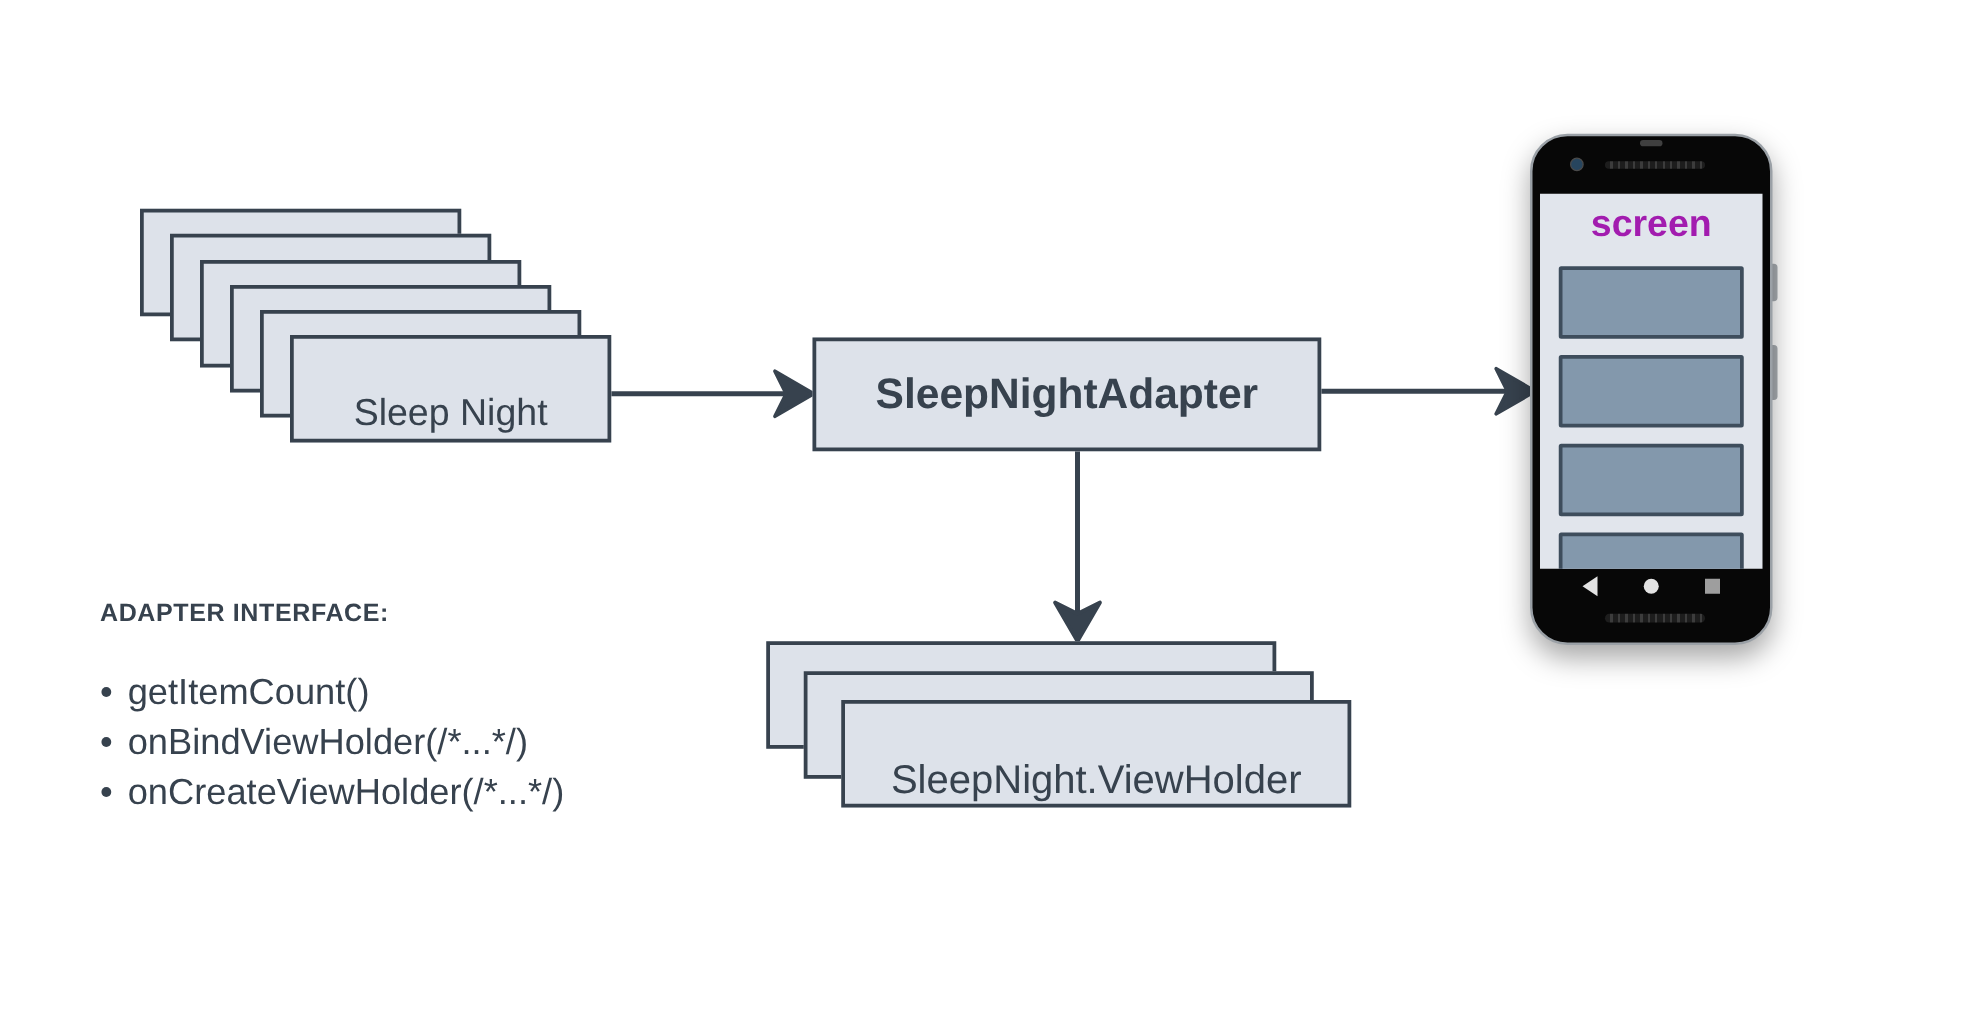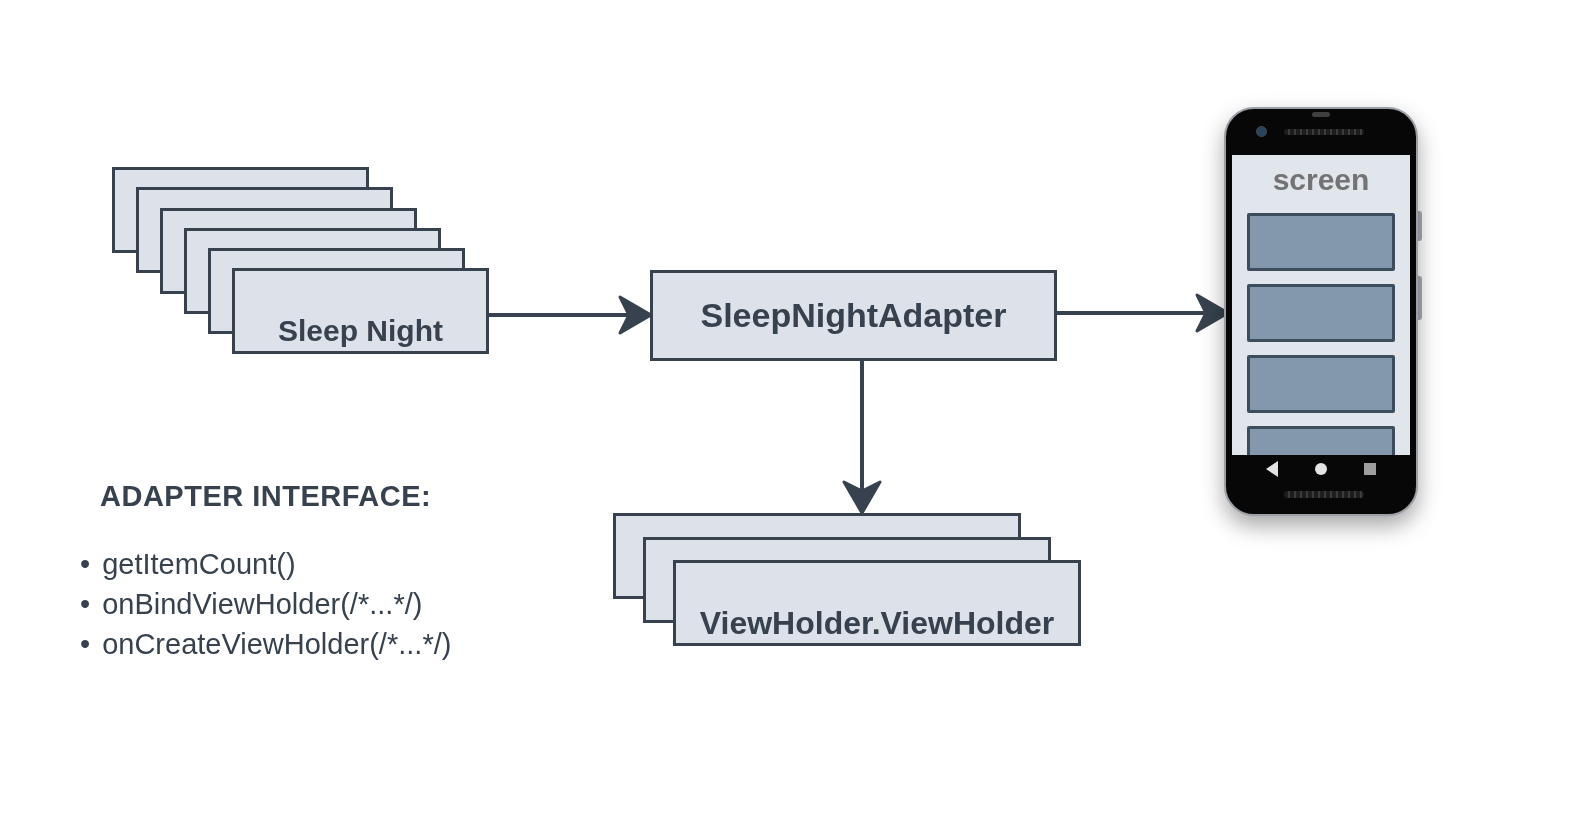--- a/index.html
+++ b/index.html
@@ -5,53 +5,53 @@
   html,body{margin:0;padding:0;background:#ffffff;}
   .canvas{position:relative;width:1576px;height:816px;background:#ffffff;overflow:hidden;
           font-family:"Liberation Sans",sans-serif;color:#37424e;}
   .arrows{position:absolute;left:0;top:0;width:1576px;height:816px;z-index:1;}
 
   
   .card{position:absolute;width:257px;height:86px;background:#dde2ea;border:3px solid #37424e;
         box-sizing:border-box;z-index:2;}
   .vh-card{width:408px;}
   .card-label{position:absolute;inset:0;display:flex;align-items:center;justify-content:center;
-        font-weight:700;margin-top:40px;}
+        font-weight:400;margin-top:40px;}
   .sn-label{font-size:30px;}
   .vh-label{font-size:32px;}
 
   
   .box{position:absolute;left:650px;top:270px;width:407px;height:91px;background:#dde2ea;
        border:3px solid #37424e;box-sizing:border-box;z-index:2;
        display:flex;align-items:center;justify-content:center;text-align:center;}
   .box span{font-size:34px;font-weight:600;}
 
   
   .iface{position:absolute;left:80px;top:480px;z-index:2;}
-  .iface-title{font-size:29px;font-weight:700;letter-spacing:.5px;margin-left:20px;}
+  .iface-title{font-size:20px;font-weight:700;letter-spacing:.5px;}
   .iface-list{margin-top:31px;}
   .iface-item{font-size:29px;line-height:40px;white-space:nowrap;}
   .iface-item .bullet{margin-right:12px;}
 
   
   .phone{position:absolute;left:1224px;top:107px;width:200px;height:409px;z-index:2;}
   .side-btn{position:absolute;background:#a8adb2;border-radius:3px;width:7px;}
   .side-btn.power{left:191px;top:104px;height:30px;}
   .side-btn.volume{left:191px;top:169px;height:44px;}
   .phone-body{position:absolute;left:0;top:0;width:194px;height:409px;background:#070707;
        border:2px solid #9aa0a6;border-radius:30px;box-sizing:border-box;
        box-shadow:0 10px 22px rgba(0,0,0,.35);}
   .top-slot{position:absolute;left:86px;top:3px;width:18px;height:5px;background:#3f3f3f;border-radius:3px;}
   .camera{position:absolute;left:30px;top:17px;width:9px;height:9px;border-radius:50%;
        background:#27455e;border:1px solid #4a4a4a;}
   .earpiece{position:absolute;left:58px;top:20px;width:80px;height:6px;border-radius:3px;
        background:repeating-linear-gradient(90deg,#1d1d1d 0 4px,#3c3c3c 4px 6px);}
   .screen{position:absolute;left:6px;top:46px;width:178px;height:300px;background:#e1e5ec;
        overflow:hidden;}
-  .screen-title{padding-top:8px;text-align:center;font-size:30px;font-weight:600;color:#737373;}
+  .screen-title{padding-top:8px;text-align:center;font-size:30px;font-weight:600;color:#a21caf;}
   .list-item{position:absolute;left:15px;width:148px;height:58px;background:#8398ac;
        border:3px solid #3e4d5c;box-sizing:border-box;border-radius:2px;}
   .navbar{position:absolute;left:6px;top:349px;width:178px;height:22px;display:flex;
        align-items:center;justify-content:space-between;padding:0 34px;box-sizing:border-box;}
   .nav-back{width:0;height:0;border-top:8px solid transparent;border-bottom:8px solid transparent;
        border-right:12px solid #e3e3e3;}
   .nav-home{width:12px;height:12px;border-radius:50%;background:#e3e3e3;}
   .nav-recents{width:12px;height:12px;background:#9e9e9e;}
   .bottom-speaker{position:absolute;left:58px;top:382px;width:80px;height:7px;border-radius:4px;
        background:repeating-linear-gradient(90deg,#1d1d1d 0 4px,#3c3c3c 4px 6px);}
@@ -88,21 +88,21 @@
   </div>
 
   <div class="box">
     <span>SleepNightAdapter</span>
   </div>
 
   <div>
     <div class="card vh-card" style="left:613px;top:513px;"></div>
     <div class="card vh-card" style="left:643px;top:537px;"></div>
     <div class="card vh-card" style="left:673px;top:560px;">
-      <span class="card-label vh-label">ViewHolder.ViewHolder</span>
+      <span class="card-label vh-label">SleepNight.ViewHolder</span>
     </div>
   </div>
 
   <div class="iface">
     <div class="iface-title">ADAPTER INTERFACE:</div>
     <div class="iface-list">
       <div class="iface-item">
         <span class="bullet">•</span><span>getItemCount()</span>
       </div>
       <div class="iface-item">

